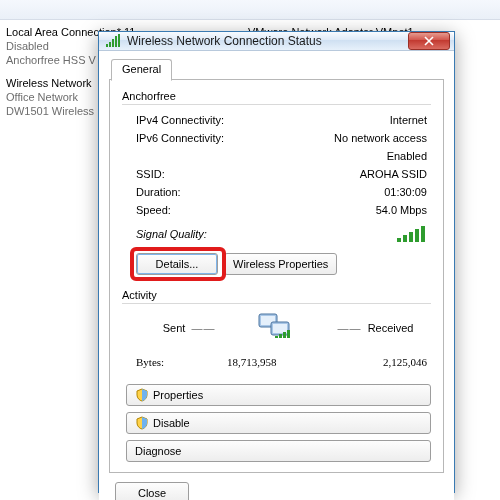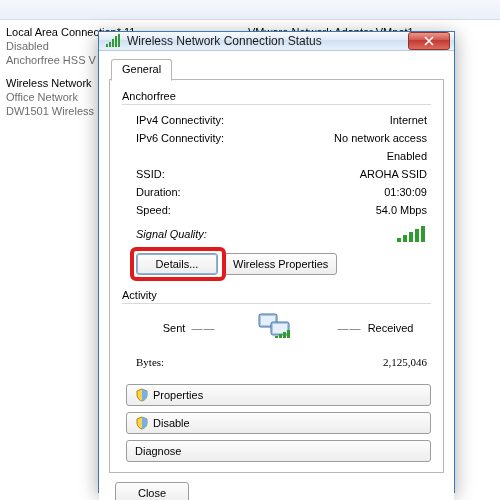--- a/index.html
+++ b/index.html
@@ -333,20 +333,21 @@
                   <rect x="26" y="22" width="3" height="6" fill="#2e9c2e"></rect>
                   <rect x="30" y="20" width="3" height="8" fill="#2e9c2e"></rect>
               </svg>
             </span>
           </div>
           <div class="label-right"><span class="act-dashes">——</span>&nbsp; <span>Received</span></div>
         </div>
 
         <div class="bytes-row">
           <div class="kcol">Bytes:</div>
+          <div class="vsent">18,713,958</div>
           <div class="spacer"></div>
           <div class="vrecv">2,125,046</div>
         </div>
 
         <div class="btnrow2">
           <button class="btn">
             <span class="mini-icon"><svg viewBox="0 0 14 14">
                   <path d="M7 1 L12 3 V7 C12 10 9.5 12.5 7 13 C4.5 12.5 2 10 2 7 V3 Z" fill="#ffd24a" stroke="#b38600"></path>
                   <path d="M7 1 L7 13" stroke="#5aa0e0" stroke-width="0"></path>
                   <path d="M7 1 L12 3 V7 C12 10 9.5 12.5 7 13 Z" fill="#6fb2ef"></path>

